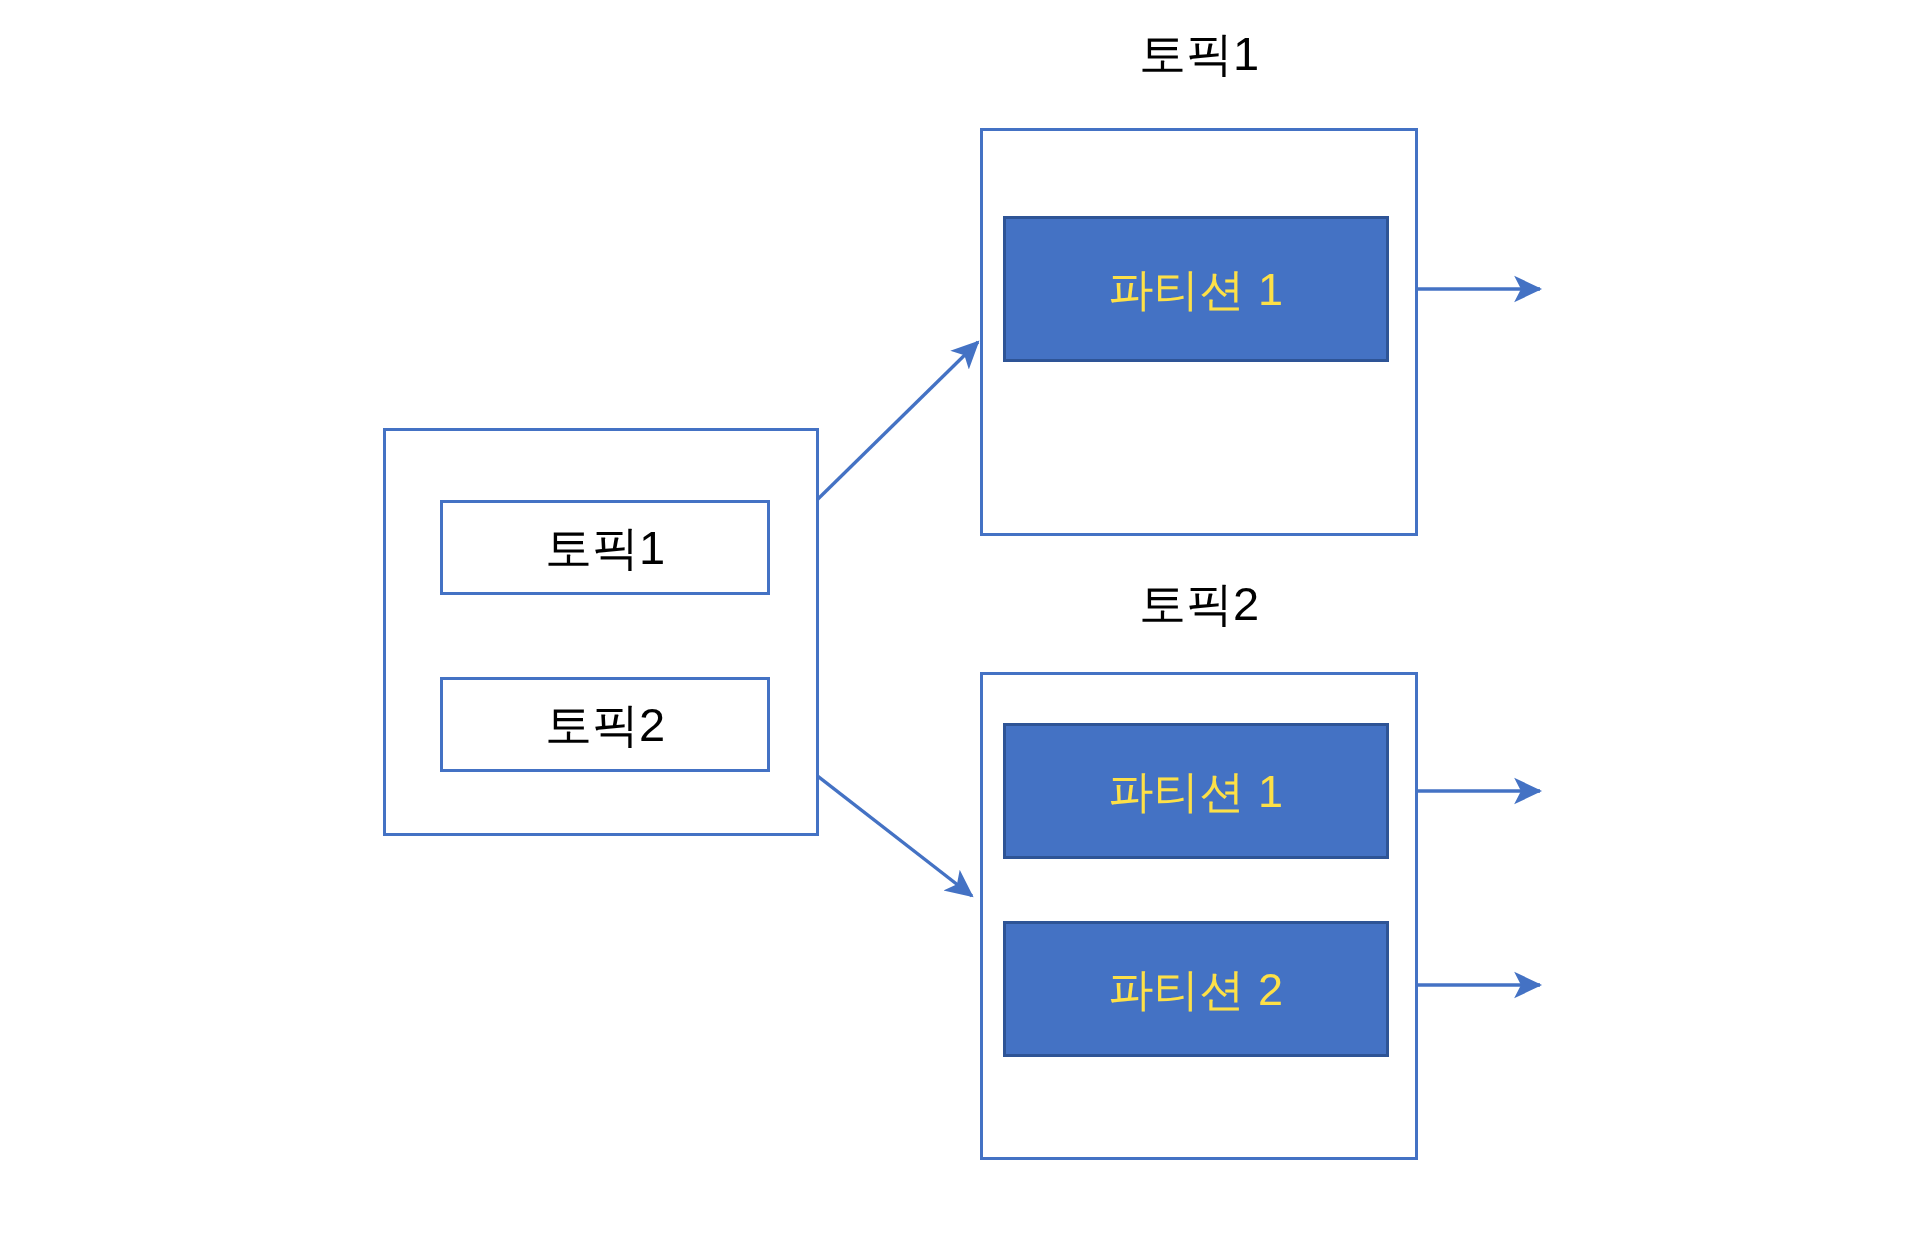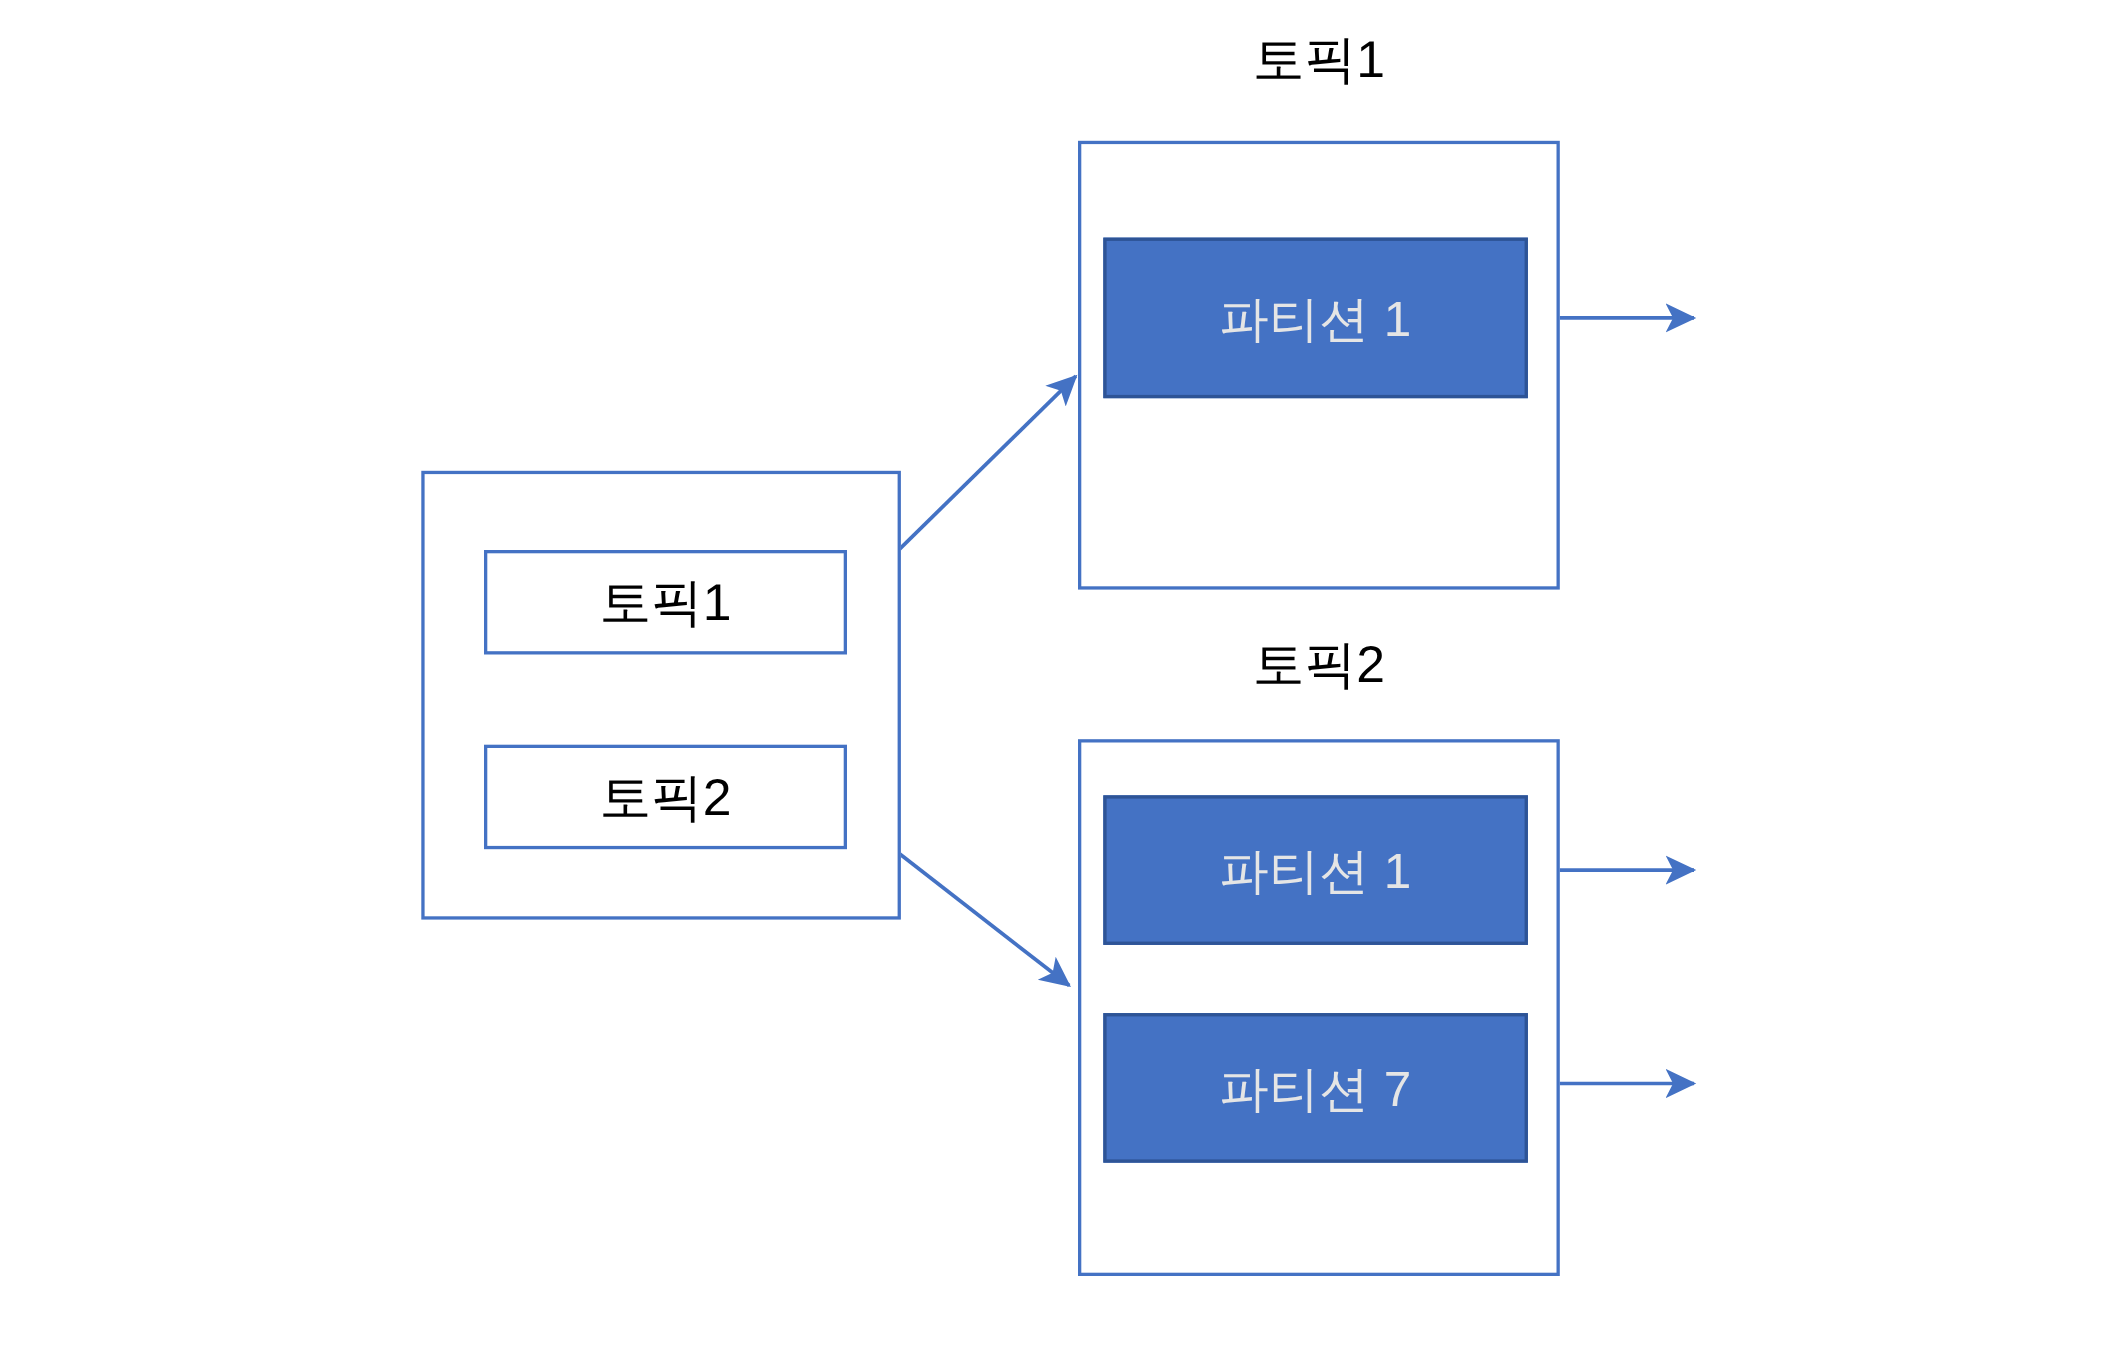--- a/index.html
+++ b/index.html
@@ -62,21 +62,21 @@
     white-space: nowrap;
     text-align: center;
   }
   .inner-topic-label {
     color: #000000;
     font-size: 47px;
     line-height: 1;
     white-space: nowrap;
   }
   .partition-label {
-    color: #e5e5e5;
+    color: #fde047;
     font-size: 45px;
     line-height: 1;
     white-space: nowrap;
     letter-spacing: 0.5px;
     text-align: center;
   }
 </style>
 </head>
 <body>
 
@@ -120,16 +120,16 @@
 
   <div class="topic-caption" style="left:980px; top:580px; width:438px;">토픽2</div>
 
   <div class="outline-box" style="left:980px; top:672px; width:438px; height:488px;"></div>
 
   <div class="partition-box" style="left:1003px; top:723px; width:386px; height:136px;">
     <span class="partition-label">파티션 1</span>
   </div>
 
   <div class="partition-box" style="left:1003px; top:921px; width:386px; height:136px;">
-    <span class="partition-label">파티션 7</span>
+    <span class="partition-label">파티션 2</span>
   </div>
 
 </div>
 
 </body></html>

